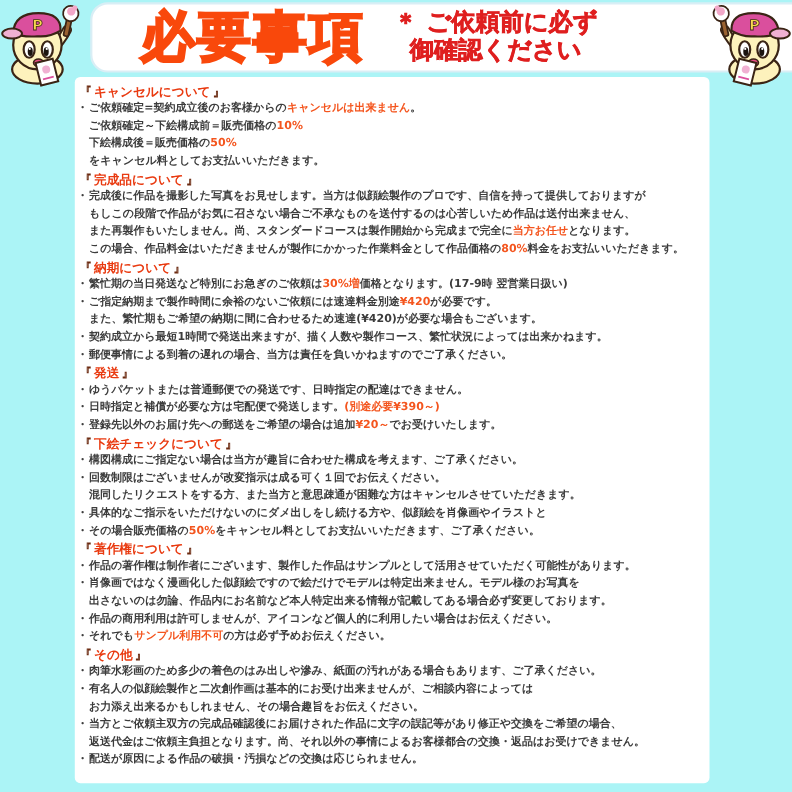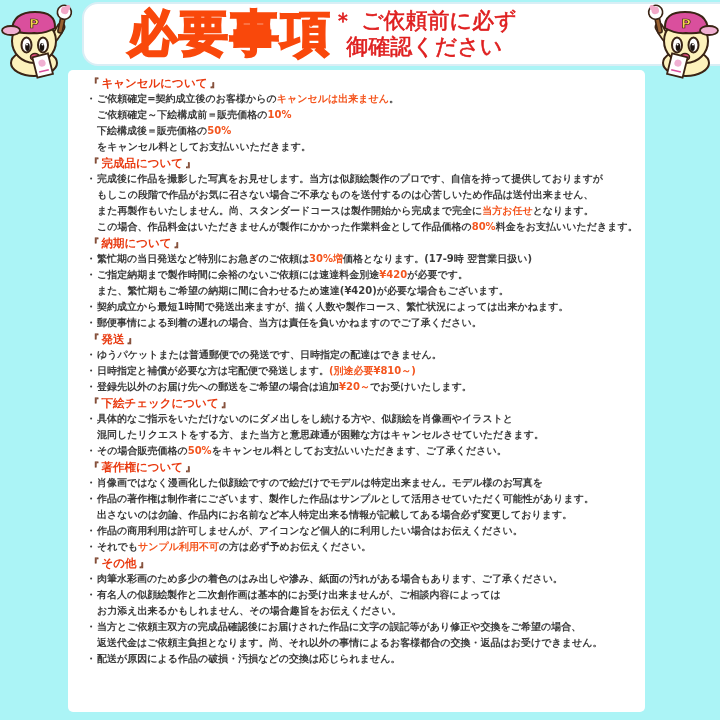--- a/index.html
+++ b/index.html
@@ -13,29 +13,29 @@
     position:absolute;left:82px;top:2px;width:660px;height:64px;
     background:#ffffff;border:2px solid #d9eef5;border-radius:16px;
     box-sizing:border-box;display:flex;align-items:center;
   }
   .big-title{
     margin-left:44px;font-size:49px;font-weight:bold;letter-spacing:2px;
     color:var(--title);-webkit-text-stroke:2.2px var(--title);
     white-space:nowrap;line-height:60px;
   }
   .note{
-    text-align:center;color:var(--note);
-    font-weight:normal;font-size:22px;line-height:26px;white-space:nowrap;
+    margin-left:26px;text-align:center;color:var(--note);
+    font-weight:bold;font-size:22px;line-height:26px;white-space:nowrap;
     -webkit-text-stroke:0.6px var(--note);
   }
   
   .panel{
     position:absolute;left:68px;top:70px;width:577px;height:642px;
     background:#ffffff;border-radius:5px;box-sizing:border-box;
-    padding:5px 6px 0 18px;overflow:hidden;
+    padding:5px 6px 0 2px;overflow:hidden;
   }
   .section-title{
     height:16px;line-height:16px;font-size:11.5px;font-weight:bold;
     color:var(--section-title);white-space:nowrap;
   }
   .section-title .bracket{color:var(--bracket);margin:0 2px;}
   .pline{
     height:16px;line-height:16px;font-size:10px;font-weight:600;
     color:var(--body-text);white-space:nowrap;
   }
@@ -79,33 +79,35 @@
         <div class="section-title"><span class="bracket">『</span><span>納期について</span><span class="bracket">』</span></div>
         <div class="pline"><span class="bullet">・</span><span>繁忙期の当日発送など特別にお急ぎのご依頼は</span><span class="hl">30%増</span><span>価格となります。(17-9時 翌営業日扱い)</span></div>
         <div class="pline"><span class="bullet">・</span><span>ご指定納期まで製作時間に余裕のないご依頼には速達料金別途</span><span class="hl">¥420</span><span>が必要です。</span></div>
         <div class="pline cont"><span>また、繁忙期もご希望の納期に間に合わせるため速達(¥420)が必要な場合もございます。</span></div>
         <div class="pline"><span class="bullet">・</span><span>契約成立から最短1時間で発送出来ますが、描く人数や製作コース、繁忙状況によっては出来かねます。</span></div>
         <div class="pline"><span class="bullet">・</span><span>郵便事情による到着の遅れの場合、当方は責任を負いかねますのでご了承ください。</span></div>
       </div>
       <div>
         <div class="section-title"><span class="bracket">『</span><span>発送</span><span class="bracket">』</span></div>
         <div class="pline"><span class="bullet">・</span><span>ゆうパケットまたは普通郵便での発送です、日時指定の配達はできません。</span></div>
-        <div class="pline"><span class="bullet">・</span><span>日時指定と補償が必要な方は宅配便で発送します。</span><span class="hl">(別途必要¥810～)</span></div>
+        <div class="pline"><span class="bullet">・</span><span>日時指定と補償が必要な方は宅配便で発送します。</span><span class="hl">(別途必要¥390～)</span></div>
         <div class="pline"><span class="bullet">・</span><span>登録先以外のお届け先への郵送をご希望の場合は追加</span><span class="hl">¥20～</span><span>でお受けいたします。</span></div>
       </div>
       <div>
         <div class="section-title"><span class="bracket">『</span><span>下絵チェックについて</span><span class="bracket">』</span></div>
+        <div class="pline"><span class="bullet">・</span><span>構図構成にご指定ない場合は当方が趣旨に合わせた構成を考えます、ご了承ください。</span></div>
+        <div class="pline"><span class="bullet">・</span><span>回数制限はございませんが改変指示は成る可く１回でお伝えください。</span></div>
+        <div class="pline cont"><span>混同したリクエストをする方、また当方と意思疎通が困難な方はキャンセルさせていただきます。</span></div>
         <div class="pline"><span class="bullet">・</span><span>具体的なご指示をいただけないのにダメ出しをし続ける方や、似顔絵を肖像画やイラストと</span></div>
-        <div class="pline cont"><span>混同したリクエストをする方、また当方と意思疎通が困難な方はキャンセルさせていただきます。</span></div>
         <div class="pline"><span class="bullet">・</span><span>その場合販売価格の</span><span class="hl">50%</span><span>をキャンセル料としてお支払いいただきます、ご了承ください。</span></div>
       </div>
       <div>
         <div class="section-title"><span class="bracket">『</span><span>著作権について</span><span class="bracket">』</span></div>
+        <div class="pline"><span class="bullet">・</span><span>作品の著作権は制作者にございます、製作した作品はサンプルとして活用させていただく可能性があります。</span></div>
         <div class="pline"><span class="bullet">・</span><span>肖像画ではなく漫画化した似顔絵ですので絵だけでモデルは特定出来ません。モデル様のお写真を</span></div>
-        <div class="pline"><span class="bullet">・</span><span>作品の著作権は制作者にございます、製作した作品はサンプルとして活用させていただく可能性があります。</span></div>
         <div class="pline cont"><span>出さないのは勿論、作品内にお名前など本人特定出来る情報が記載してある場合必ず変更しております。</span></div>
         <div class="pline"><span class="bullet">・</span><span>作品の商用利用は許可しませんが、アイコンなど個人的に利用したい場合はお伝えください。</span></div>
         <div class="pline"><span class="bullet">・</span><span>それでも</span><span class="hl">サンプル利用不可</span><span>の方は必ず予めお伝えください。</span></div>
       </div>
       <div>
         <div class="section-title"><span class="bracket">『</span><span>その他</span><span class="bracket">』</span></div>
         <div class="pline"><span class="bullet">・</span><span>肉筆水彩画のため多少の着色のはみ出しや滲み、紙面の汚れがある場合もあります、ご了承ください。</span></div>
         <div class="pline"><span class="bullet">・</span><span>有名人の似顔絵製作と二次創作画は基本的にお受け出来ませんが、ご相談内容によっては</span></div>
         <div class="pline cont"><span>お力添え出来るかもしれません、その場合趣旨をお伝えください。</span></div>
         <div class="pline"><span class="bullet">・</span><span>当方とご依頼主双方の完成品確認後にお届けされた作品に文字の誤記等があり修正や交換をご希望の場合、</span></div>

